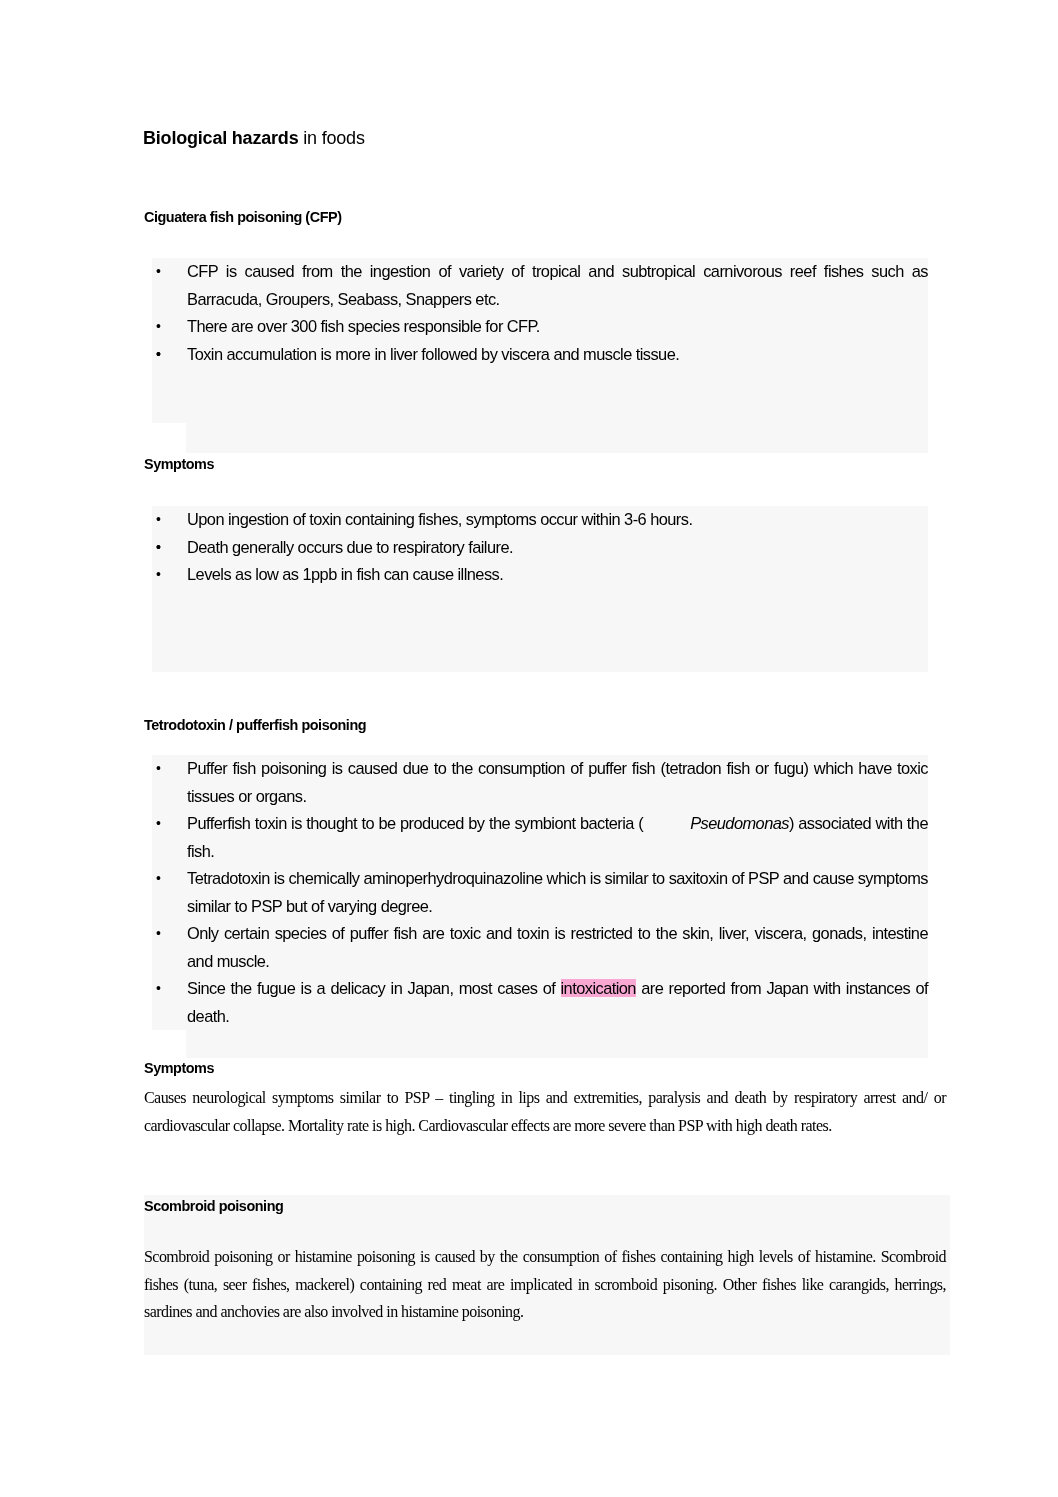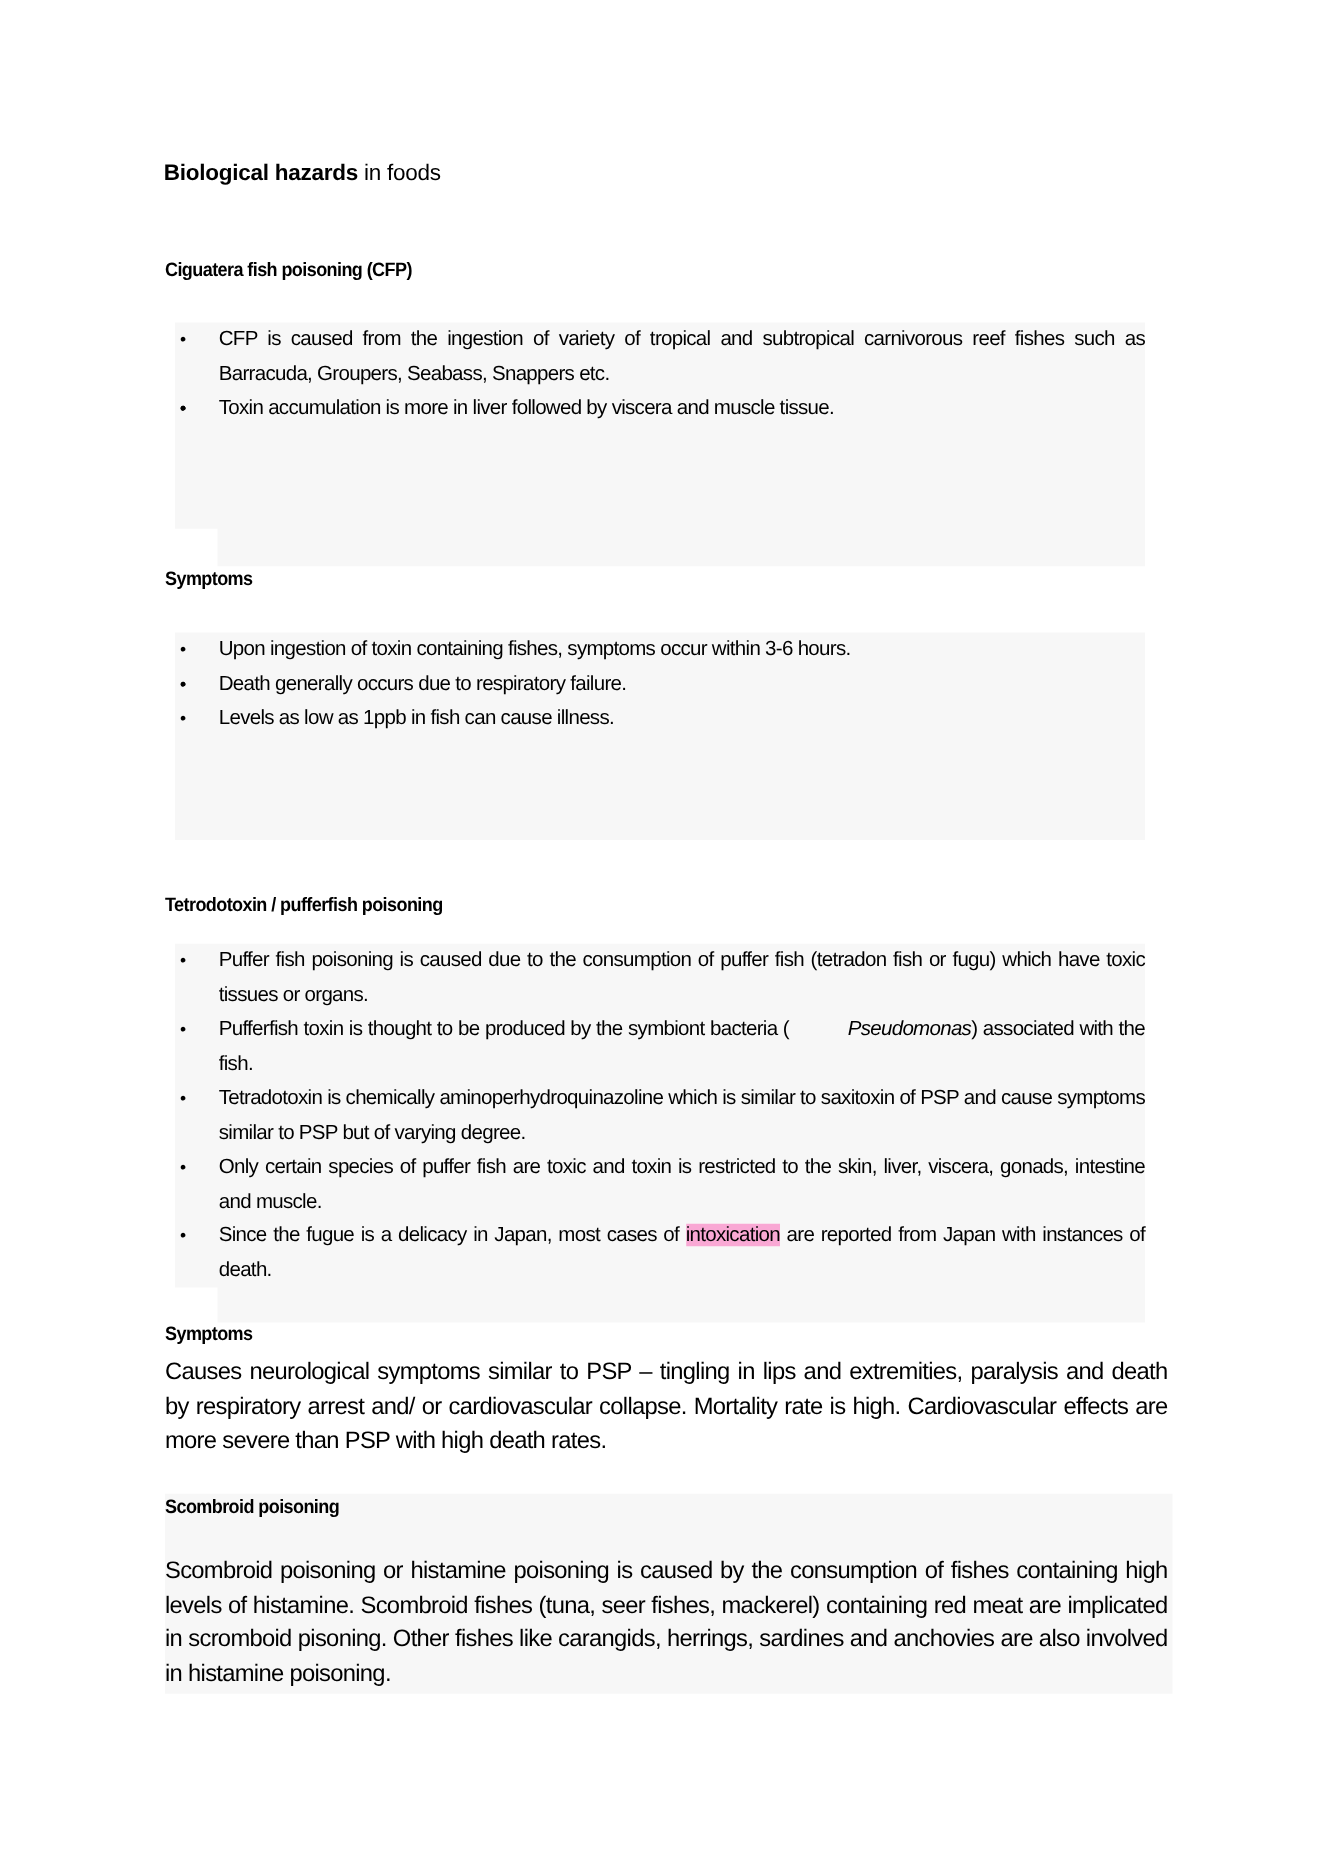--- a/index.html
+++ b/index.html
@@ -10,21 +10,21 @@
     body {
       width: 1058px;
       height: 1497px;
       position: relative;
       overflow: hidden;
       color: #000;
       font-family: "Liberation Sans Narrow", "Liberation Sans", sans-serif;
     }
     .page {
       position: absolute;
-      left: 4px; top: 0;
+      left: 16px; top: 0;
       width: 871px; height: 1497px;
     }
     .doc-title {
       position: absolute;
       left: 127px;
       top: 128px;
       font-family: "Liberation Sans", sans-serif;
       font-size: 18px;
       letter-spacing: -0.2px;
       white-space: nowrap;
@@ -66,22 +66,22 @@
     .li .bullet {
       position: absolute;
       left: 4px;
       top: 0;
       font-size: 14px;
     }
     .para {
       position: absolute;
       left: 128px;
       width: 802px;
-      font-family: Liberation Sans, sans-serif;
-      font-size: 19px;
+      font-family: Liberation Serif, serif;
+      font-size: 16px;
       line-height: 27.5px;
       letter-spacing: -0.55px;
       text-align: justify;
       text-align-last: left;
     }
     .hl { background: #f9a8d4; }
     em { font-style: italic; margin-left: 47px; }
   </style>
 </head>
 <body>
@@ -95,21 +95,21 @@
   <div class="shade" style="left:170px;top:1028px;width:742px;height:30px;"></div>
   <div class="shade" style="left:128px;top:1195px;width:806px;height:160px;"></div>
 
   <div class="doc-title">
     <span class="bold">Biological hazards</span><span> in foods</span>
   </div>
 
   <div class="h" style="top:208px;">Ciguatera fish poisoning (CFP)</div>
   <ul class="list" style="top:258px;">
     <li class="li"><span class="bullet">•</span><span>CFP is caused from the ingestion of variety of tropical and subtropical carnivorous reef fishes such as Barracuda, Groupers, Seabass, Snappers etc.</span></li>
-    <li class="li"><span class="bullet">•</span></li>
+    <li class="li"><span class="bullet">•</span><span>There are over 300 fish species responsible for CFP.</span></li>
     <li class="li"><span class="bullet">•</span></li>
     <li class="li"><span class="bullet">•</span><span>Toxin accumulation is more in liver followed by viscera and muscle tissue.</span></li>
   </ul>
 
   <div class="h" style="top:455px;">Symptoms</div>
   <ul class="list" style="top:506px;">
     <li class="li"><span class="bullet">•</span><span>Upon ingestion of toxin containing fishes, symptoms occur within 3-6 hours.</span></li>
     <li class="li"><span class="bullet">•</span></li>
     <li class="li"><span class="bullet">•</span><span>Death generally occurs due to respiratory failure.</span></li>
     <li class="li"><span class="bullet">•</span><span>Levels as low as 1ppb in fish can cause illness.</span></li>

